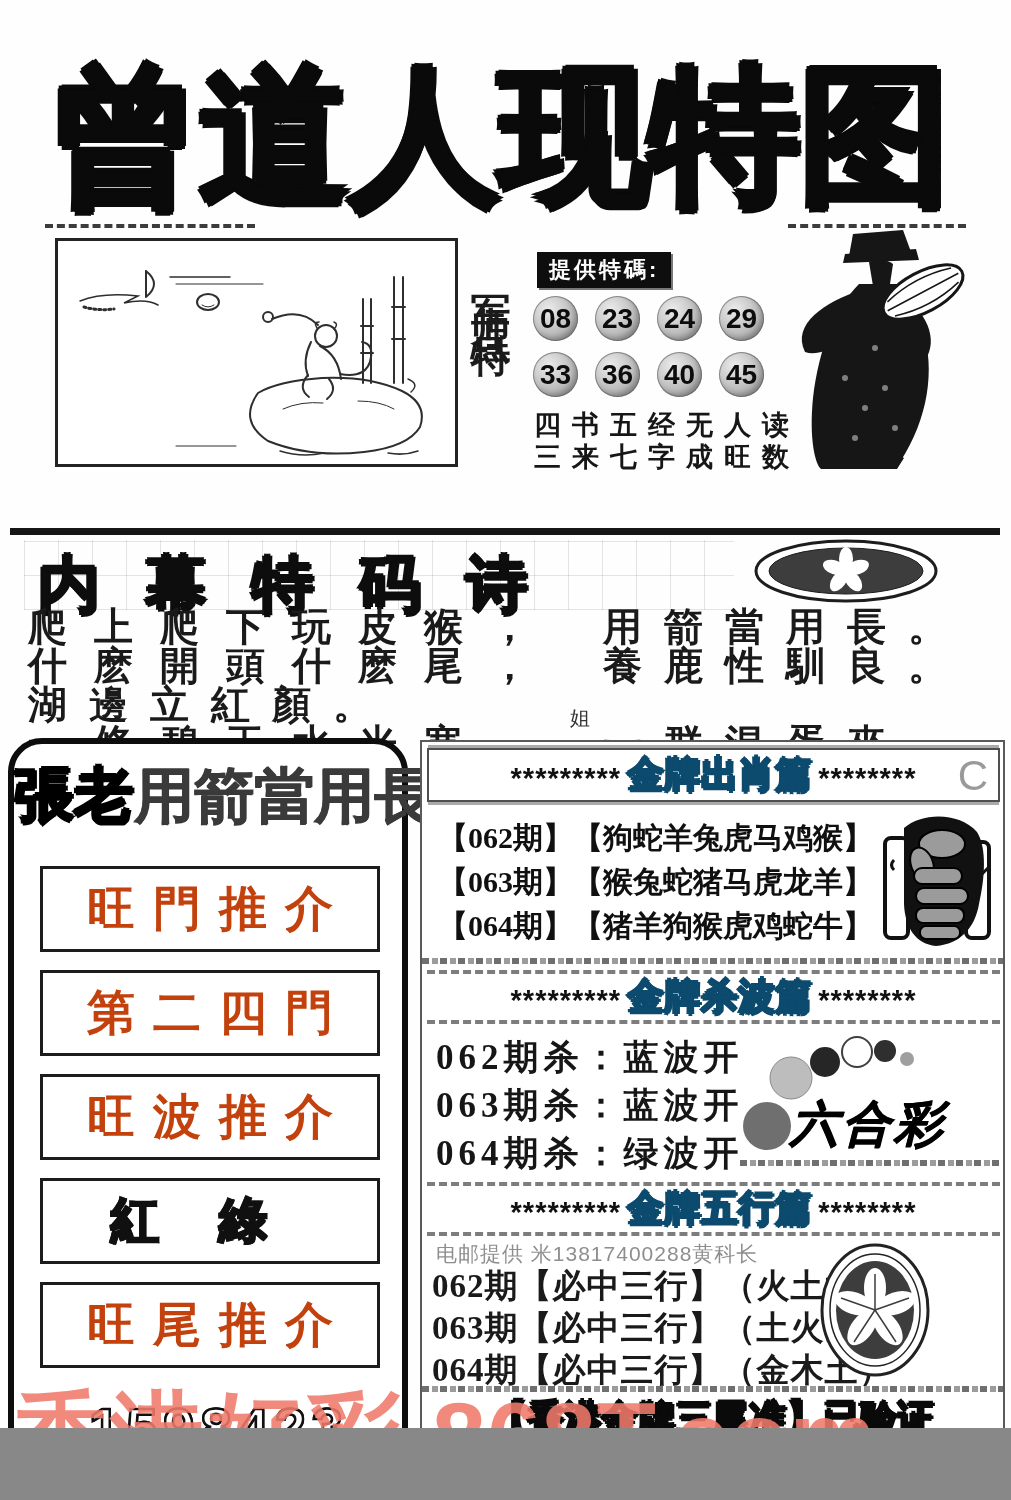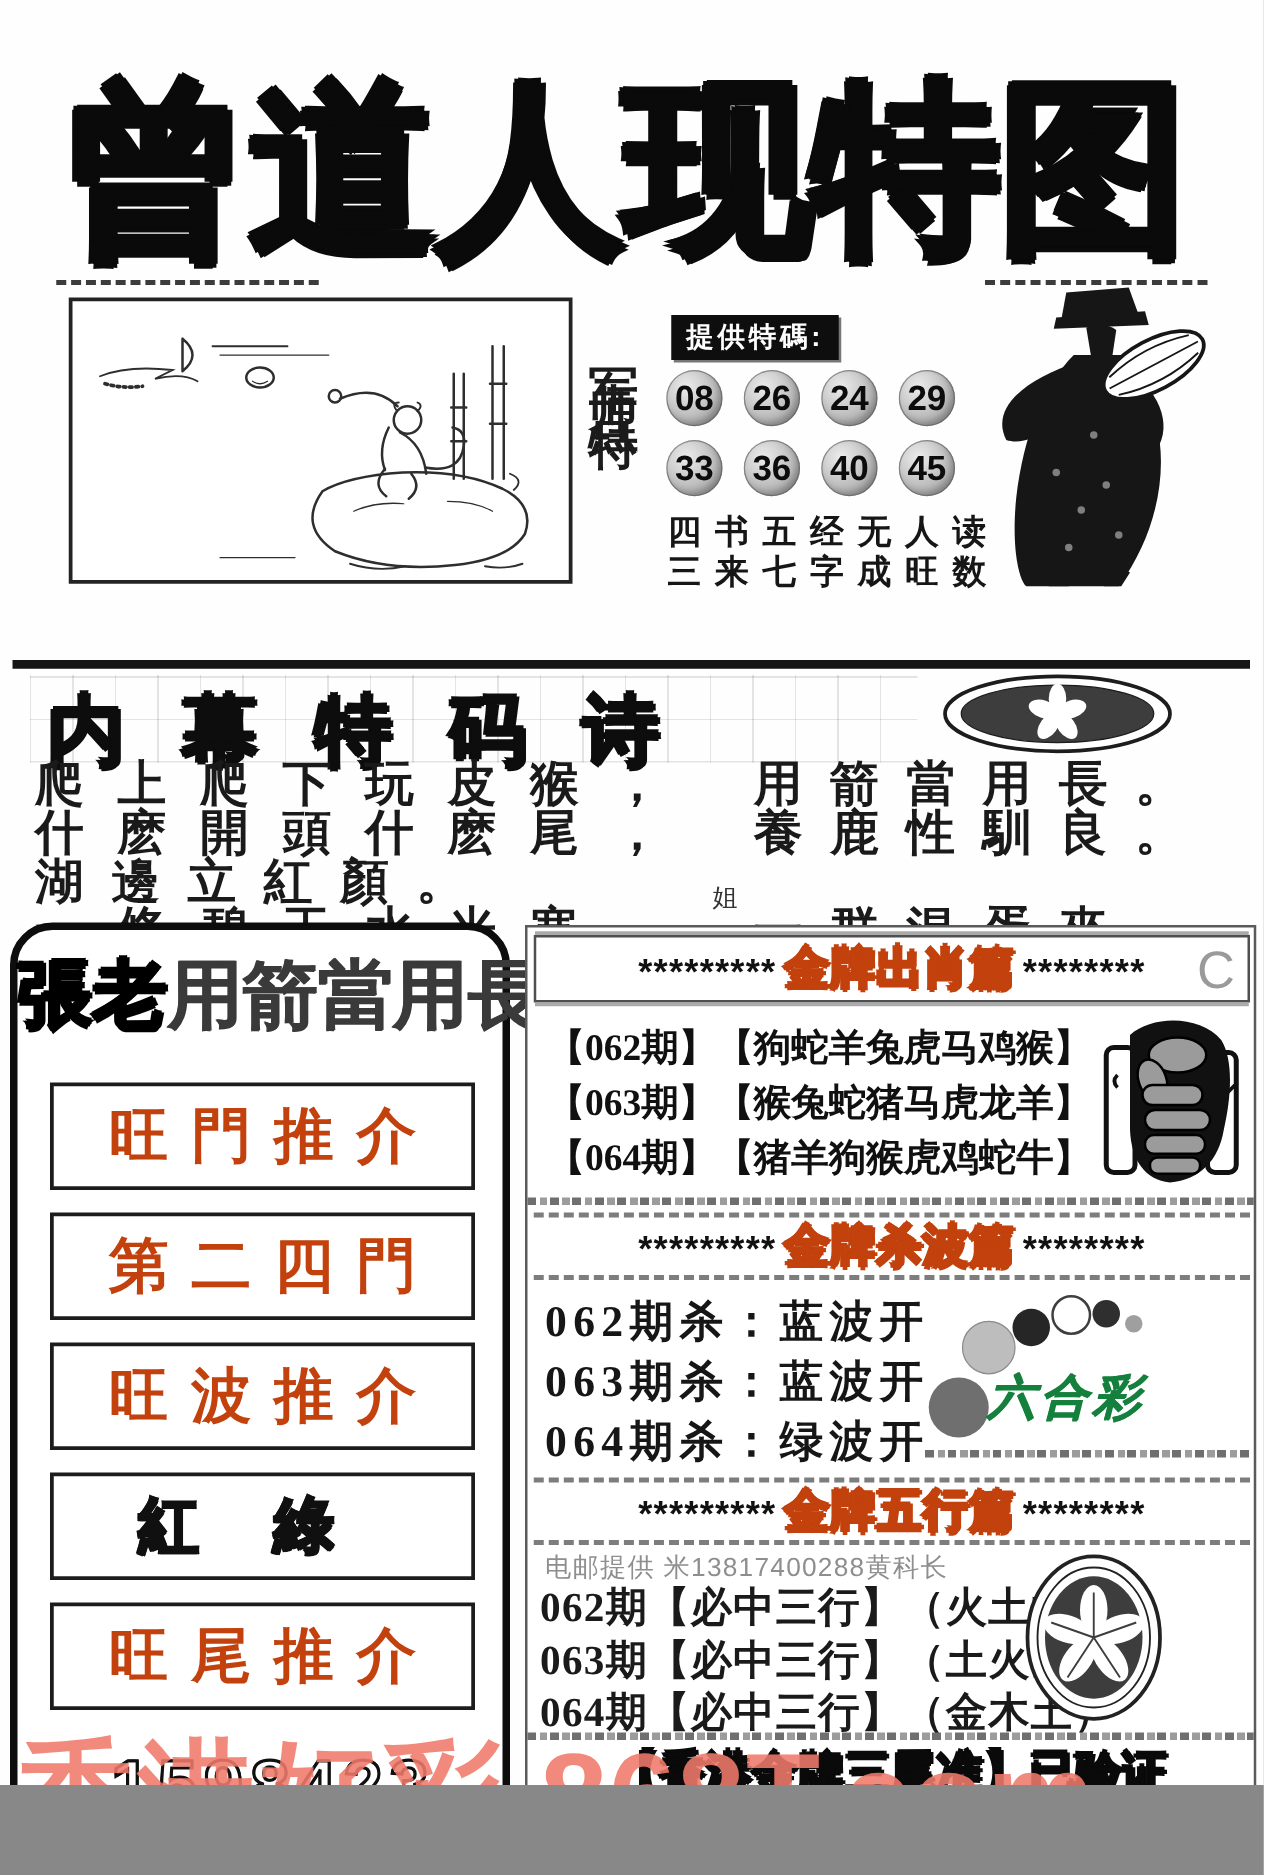--- a/index.html
+++ b/index.html
@@ -89,35 +89,35 @@
   
   .right-panel { left:420px; top:740px; width:585px; height:706px; border:2px solid #5a5a5a; background:#fff; }
   .rp-header {
     position:absolute; left:5px; width:573px; height:54px;
     display:flex; align-items:center; justify-content:center;
     border-top:4px dashed #7d7d7d; border-bottom:4px dashed #7d7d7d;
     white-space:nowrap;
   }
   .rp-header.boxed { border:2px solid #4f4f4f; box-shadow:0 -4px 0 -1px #aaa, 0 4px 0 -1px #aaa; }
   .stars { font-size:29px; font-weight:900; letter-spacing:1px; color:#111; padding-top:6px; }
-  .rp-title { font-size:37px; font-weight:900; margin:0 6px; color:#c2410c;
+  .rp-title { font-size:37px; font-weight:900; margin:0 6px; color:#0c4a6e;
     font-family:"Liberation Serif", serif;
     text-shadow:2px 0 currentColor,0 2px currentColor,-2px 0 currentColor,0 -2px currentColor;text-align:right; }
   .decor-c { position:absolute; right:10px; top:2px; font-size:42px; color:#9a9a9a; font-weight:400; }
   .rp-entryA { position:absolute; left:16px; font-size:30px; font-weight:800;
     font-family:"Liberation Serif", serif; color:#101010; white-space:nowrap; }
   .rp-entryB { position:absolute; left:14px; font-size:35px; font-weight:700;
     font-family:"Liberation Serif", serif; letter-spacing:5px; color:#161616; white-space:nowrap; }
   .rp-entryC { position:absolute; left:10px; font-size:33px; font-weight:600;
     font-family:"Liberation Serif", serif; letter-spacing:1px; color:#1a1a1a; white-space:nowrap; }
   .faded-line { position:absolute; left:14px; font-size:21px; color:#8e8e8e; letter-spacing:1px; white-space:nowrap; }
   .hatch { position:absolute; height:6px;
     background:repeating-linear-gradient(90deg,#6f6f6f 0 7px,#fff 7px 10px,#9c9c9c 10px 16px,#fff 16px 18px); }
-  .lottery-label { position:absolute; left:368px; top:350px; font-size:38px; font-weight:900; font-style:italic;
-    font-family:"Liberation Serif", serif; color:#15803d; letter-spacing:4px; white-space:nowrap;
+  .lottery-label { position:absolute; left:368px; top:350px; font-size:48px; font-weight:900; font-style:italic;
+    font-family:"Liberation Serif", serif; color:#000000; letter-spacing:4px; white-space:nowrap;
     text-shadow:1px 0 currentColor,0 1px currentColor; }
   .rp-footer { position:absolute; left:0; top:652px; width:100%; text-align:center;
     font-size:37px; font-weight:900; font-family:"Liberation Serif", serif; color:#0a0a0a; white-space:nowrap;
     text-shadow:2px 0 currentColor,0 2px currentColor,-2px 0 currentColor,0 -2px currentColor; }
 
   
   .watermark {
     left:12px; top:1386px; width:1060px; font-size:97px; line-height:1.05; font-weight:800;
     color:#f07a6b; opacity:.88; white-space:nowrap; letter-spacing:1px; z-index:9;
   }
@@ -162,21 +162,21 @@
       </g>
     </svg>
   </div>
 
   <div class="abs vertical-label">军师点特</div>
 
   <div class="abs codes-label">提供特碼:</div>
 
   <div class="abs ball-row" style="left:533px; top:296px;">
     <span class="ball">08</span>
-    <span class="ball">26</span>
+    <span class="ball">23</span>
     <span class="ball">24</span>
     <span class="ball">29</span>
   </div>
   <div class="abs ball-row" style="left:533px; top:352px;">
     <span class="ball">33</span>
     <span class="ball">36</span>
     <span class="ball">40</span>
     <span class="ball">45</span>
   </div>
 

